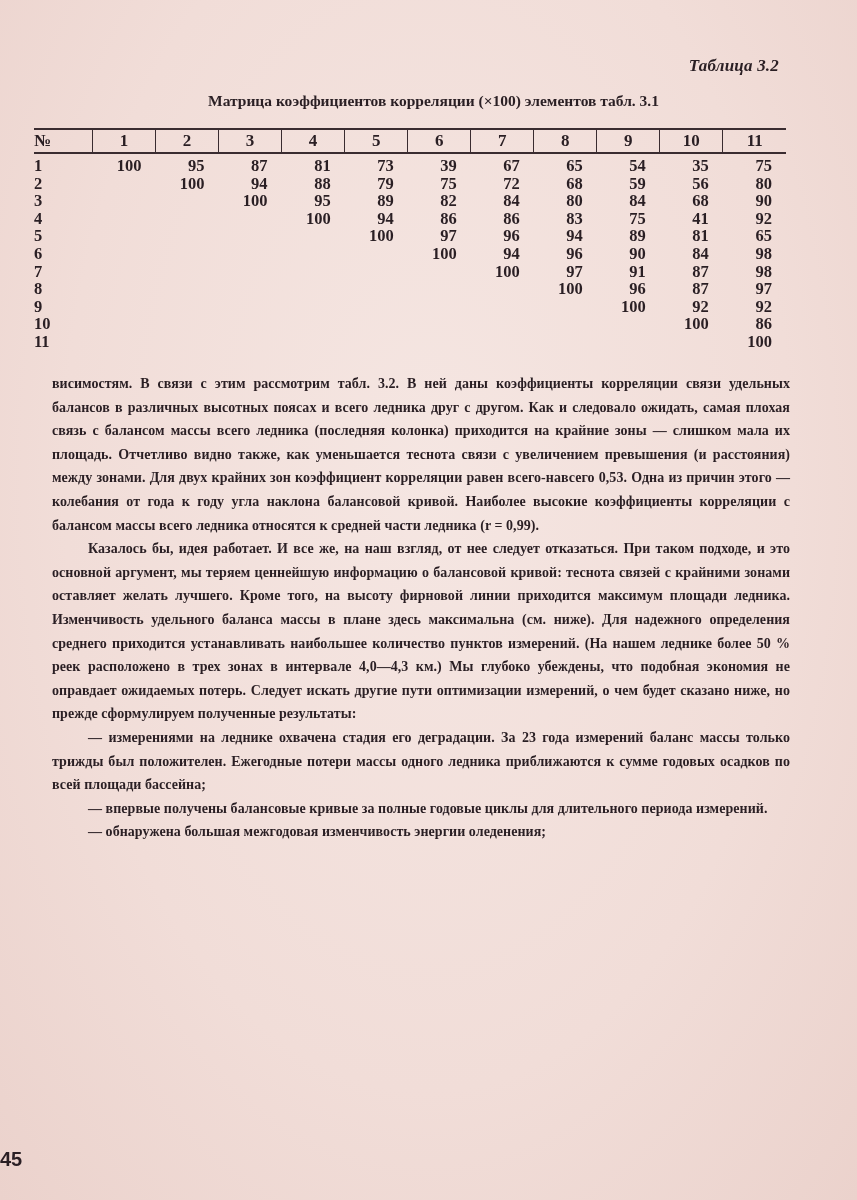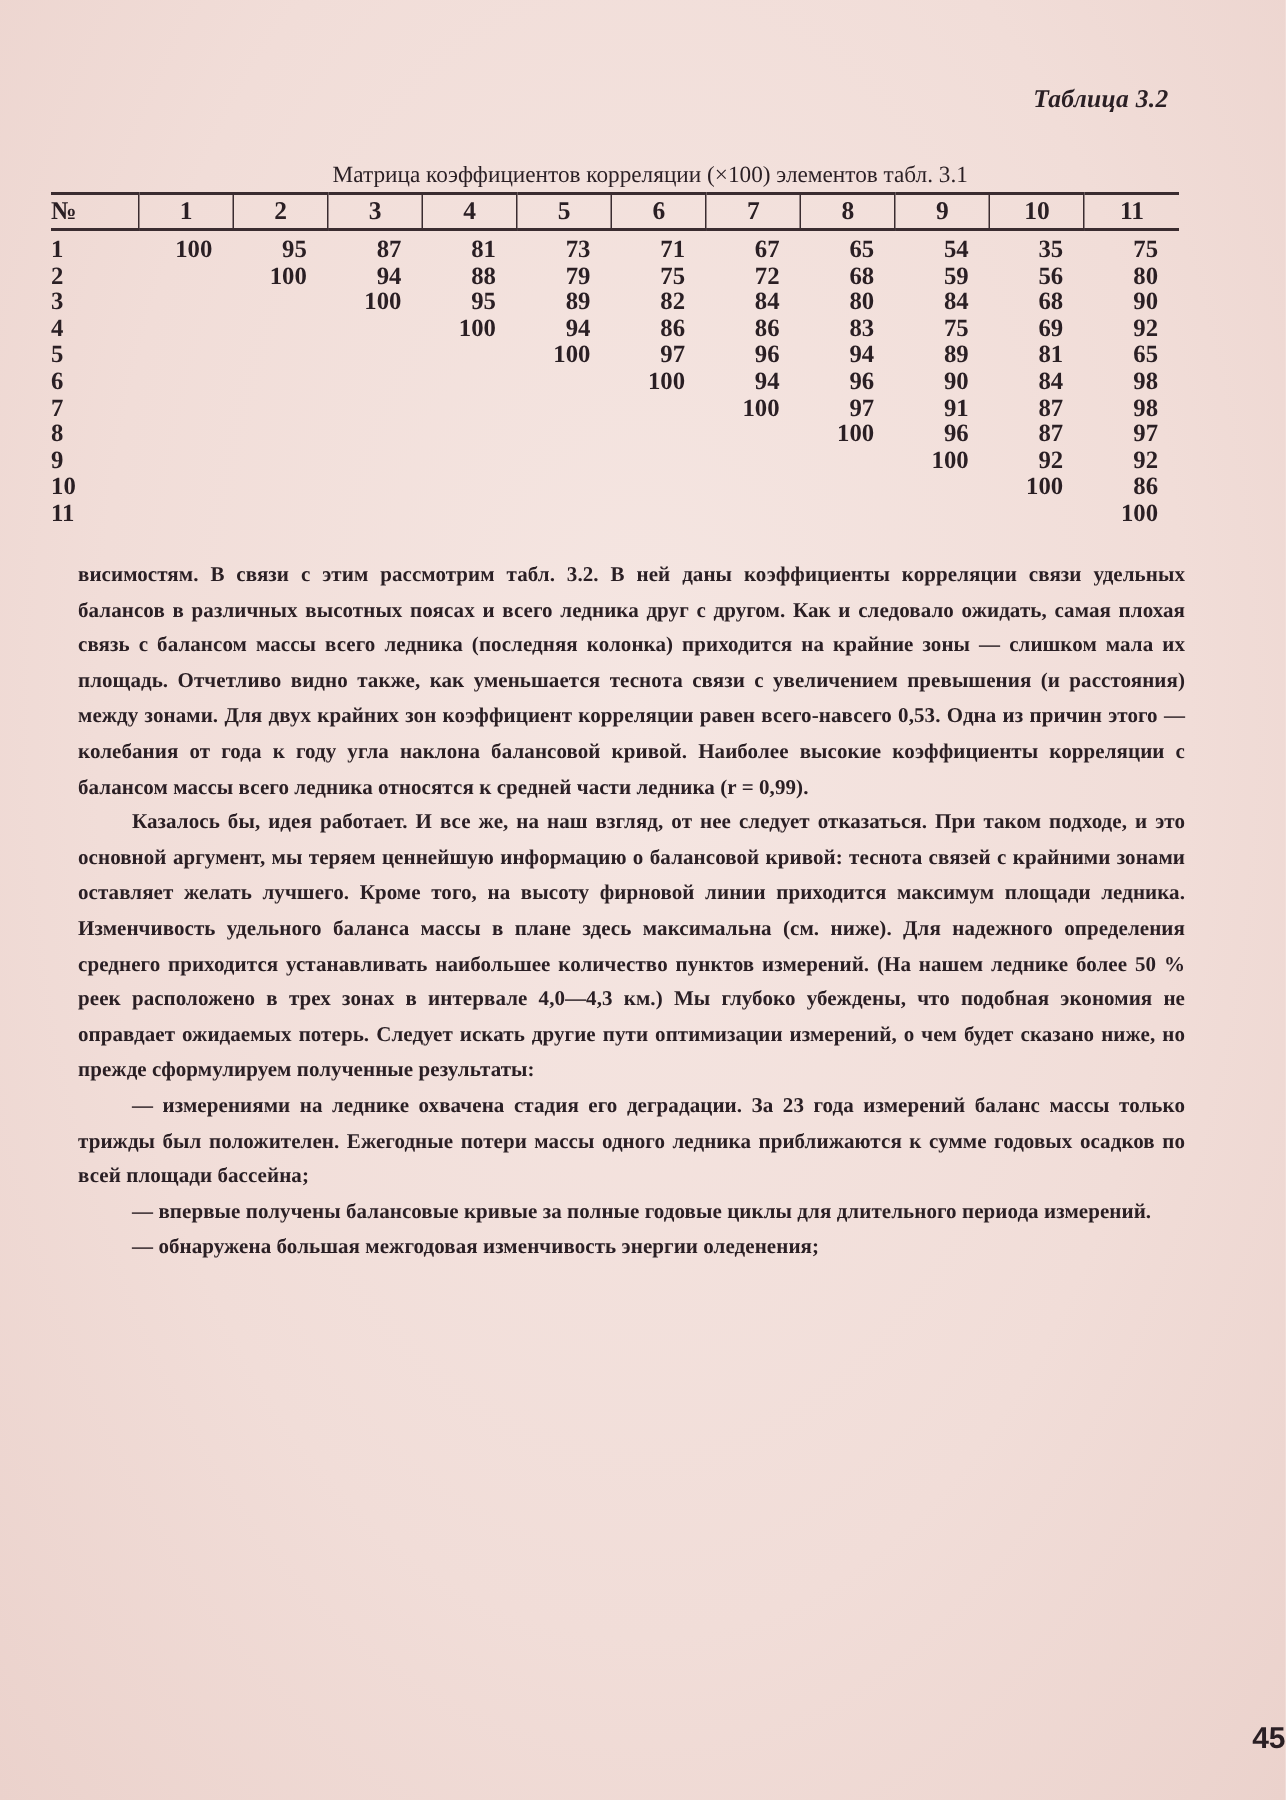--- a/index.html
+++ b/index.html
@@ -15,22 +15,22 @@
     background:
       radial-gradient(ellipse at 50% 40%, #f5e6e2 0%, #f1ddd8 60%, #ebd2cc 100%);
   }
   .table-label {
     position: absolute; right: 78px; top: 56px;
     font-style: italic; font-weight: bold; font-size: 17px;
     letter-spacing: 0.2px;
   }
   .table-caption {
     position: absolute; left: 0; width: 857px; top: 92px;
-    text-align: center; font-weight: normal; font-size: 15.5px;
-    padding-left: 10px; box-sizing: border-box; margin-top: 16px;
+    text-align: center; font-weight: bold; font-size: 15.5px;
+    padding-left: 10px; box-sizing: border-box;
   }
   .matrix {
     position: absolute; left: 34px; top: 128px; width: 752px;
     border-collapse: collapse; font-weight: bold; font-size: 16.5px;
   }
   .matrix th {
     font-weight: bold; font-size: 17px; height: 22px; padding: 0;
     border-top: 2px solid #3a2c30; border-bottom: 2px solid #3a2c30;
     border-left: 1.5px solid #3a2c30; text-align: center;
   }
@@ -42,23 +42,23 @@
   .matrix td:first-child { text-align: left; padding-right: 0; }
   .matrix tbody tr:first-child td { padding-top: 3px; }
   .body-text {
     position: absolute; left: 40px; top: 372px; width: 738px;
     font-size: 14px; line-height: 23.6px; text-align: justify;
     font-weight: bold; letter-spacing: 0.05px; margin-left: 12px;
   }
   .body-text p { margin: 0; }
   .body-text p.indent { text-indent: 36px; }
   .page-number {
-    position: absolute; left: 0; width: 857px; top: 1148px; text-align: right;
+    position: absolute; left: 0; width: 857px; top: 1148px; text-align: left;
     font-weight: bold; font-size: 20px; font-family: "Liberation Sans", sans-serif;
-    padding-left: 20px; box-sizing: border-box;
+    box-sizing: border-box;
   }
 </style>
 </head>
 <body>
 
 <div class="page">
 
   <div class="table-label">Таблица 3.2</div>
   <div class="table-caption">Матрица коэффициентов корреляции (×100) элементов табл. 3.1</div>
 
@@ -80,21 +80,21 @@
       </tr>
     </thead>
     <tbody id="matrix-body">
         <tr>
           <td>1</td>
           <td>100</td>
           <td>95</td>
           <td>87</td>
           <td>81</td>
           <td>73</td>
-          <td>71</td>
+          <td>39</td>
           <td>67</td>
           <td>65</td>
           <td>54</td>
           <td>35</td>
           <td>75</td>
         </tr>
         <tr>
           <td>2</td>
           <td></td>
           <td>100</td>
@@ -126,21 +126,21 @@
           <td>4</td>
           <td></td>
           <td></td>
           <td></td>
           <td>100</td>
           <td>94</td>
           <td>86</td>
           <td>86</td>
           <td>83</td>
           <td>75</td>
-          <td>69</td>
+          <td>41</td>
           <td>92</td>
         </tr>
         <tr>
           <td>5</td>
           <td></td>
           <td></td>
           <td></td>
           <td></td>
           <td>100</td>
           <td>97</td>

